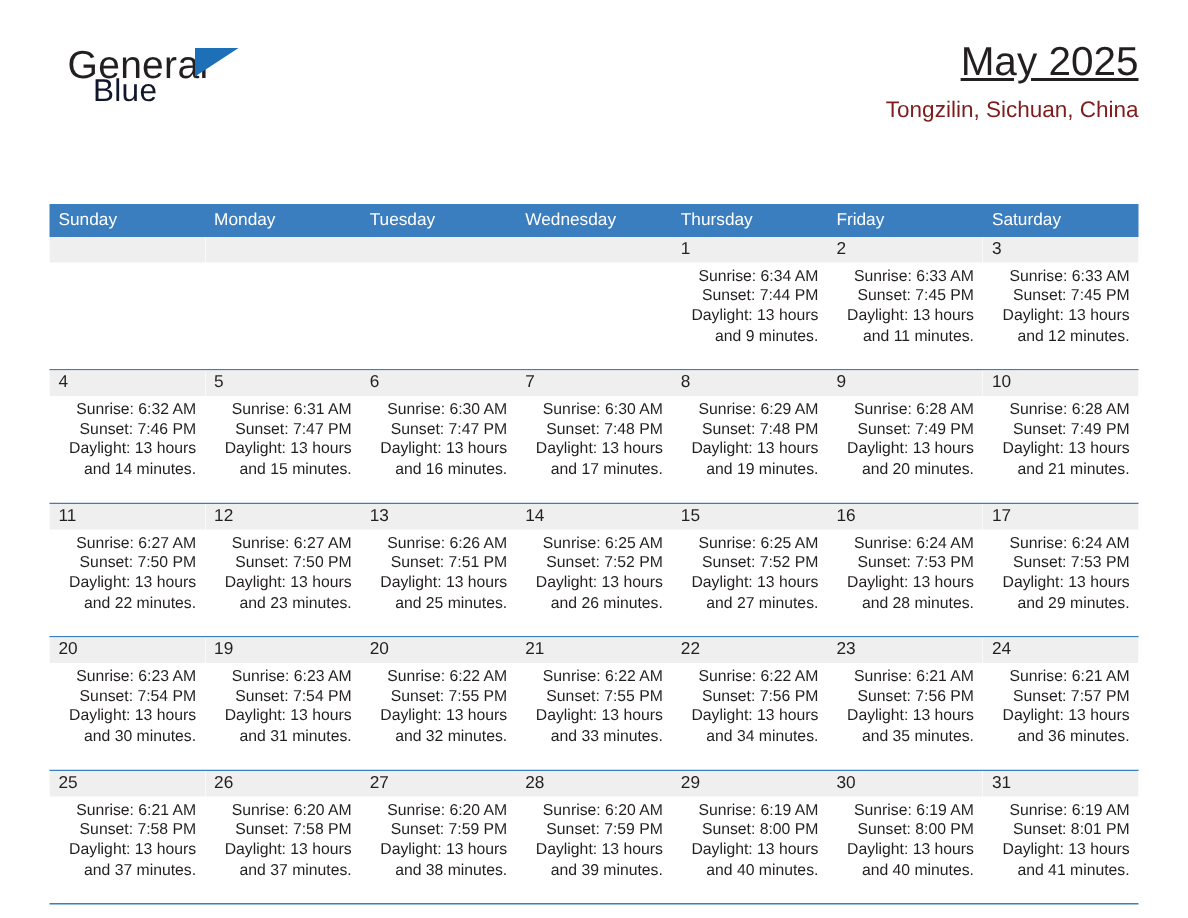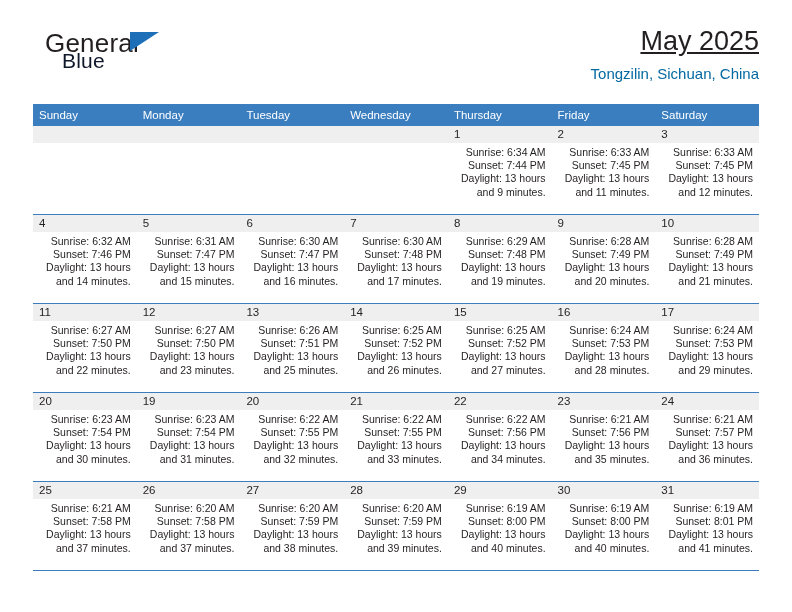--- a/index.html
+++ b/index.html
@@ -72,38 +72,39 @@
   }
   .month-title {
     font-size: 27px;
     color: #231f20;
     line-height: 34px;
     white-space: nowrap;
     text-decoration: underline;
   }
   .location {
     font-size: 15px;
-    color: #0369a1;
+    color: #7f1d1d;
     line-height: 22px;
     margin-top: 5px;
     white-space: nowrap;
     margin-left: 28px;
   }
 
   
   .calendar {
     position: absolute;
     left: 33px;
     top: 104px;
     width: 726px;
   }
   .dow-row {
     display: flex;
     background: #3a7ebf;
     height: 22px;
+    margin-top: 32px;
   }
   .dow {
     flex: 1 1 0;
     color: #ffffff;
     font-size: 11.5px;
     line-height: 22px;
     padding-left: 6px;
     box-sizing: border-box;
     white-space: nowrap;
     overflow: hidden;

